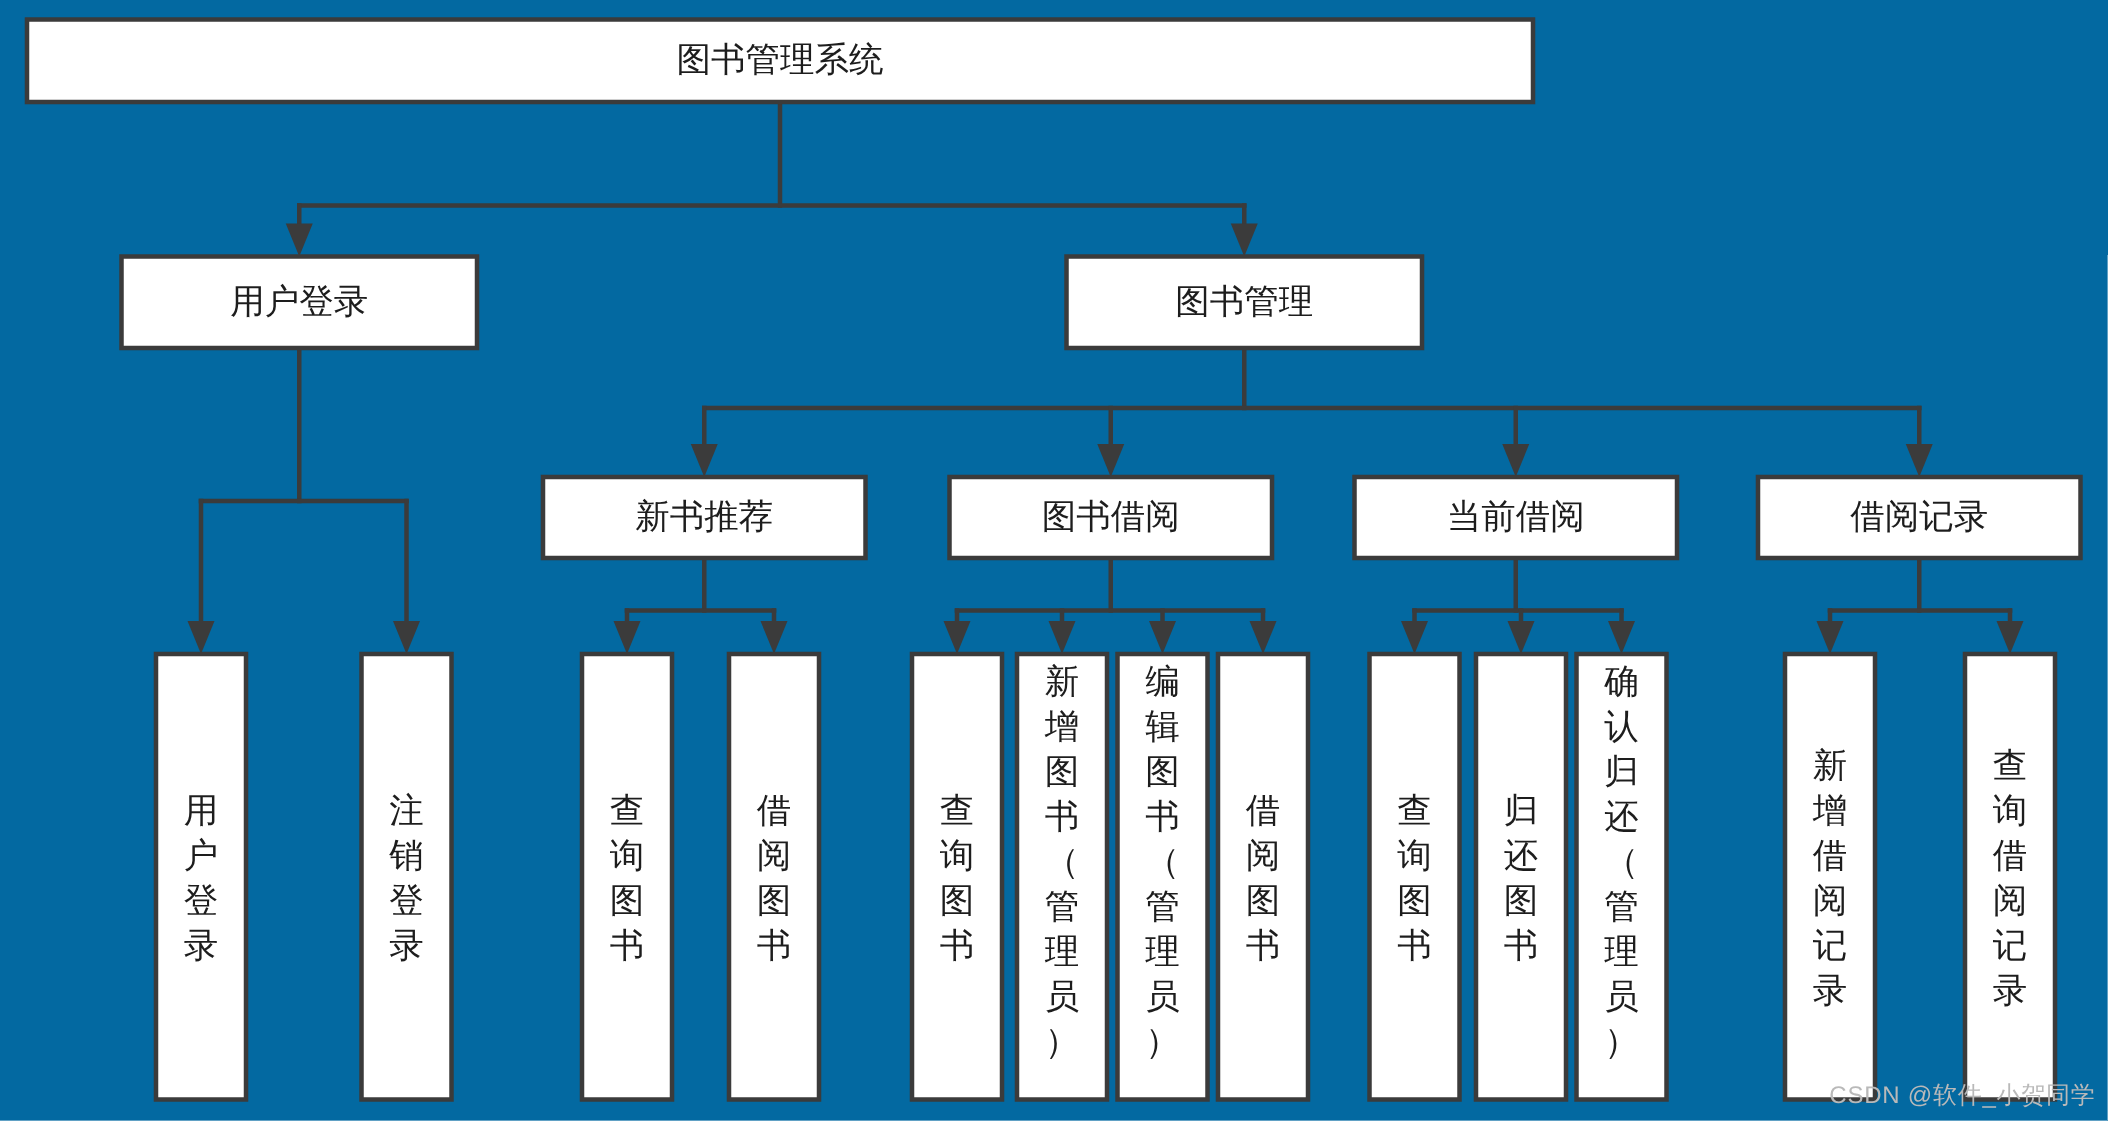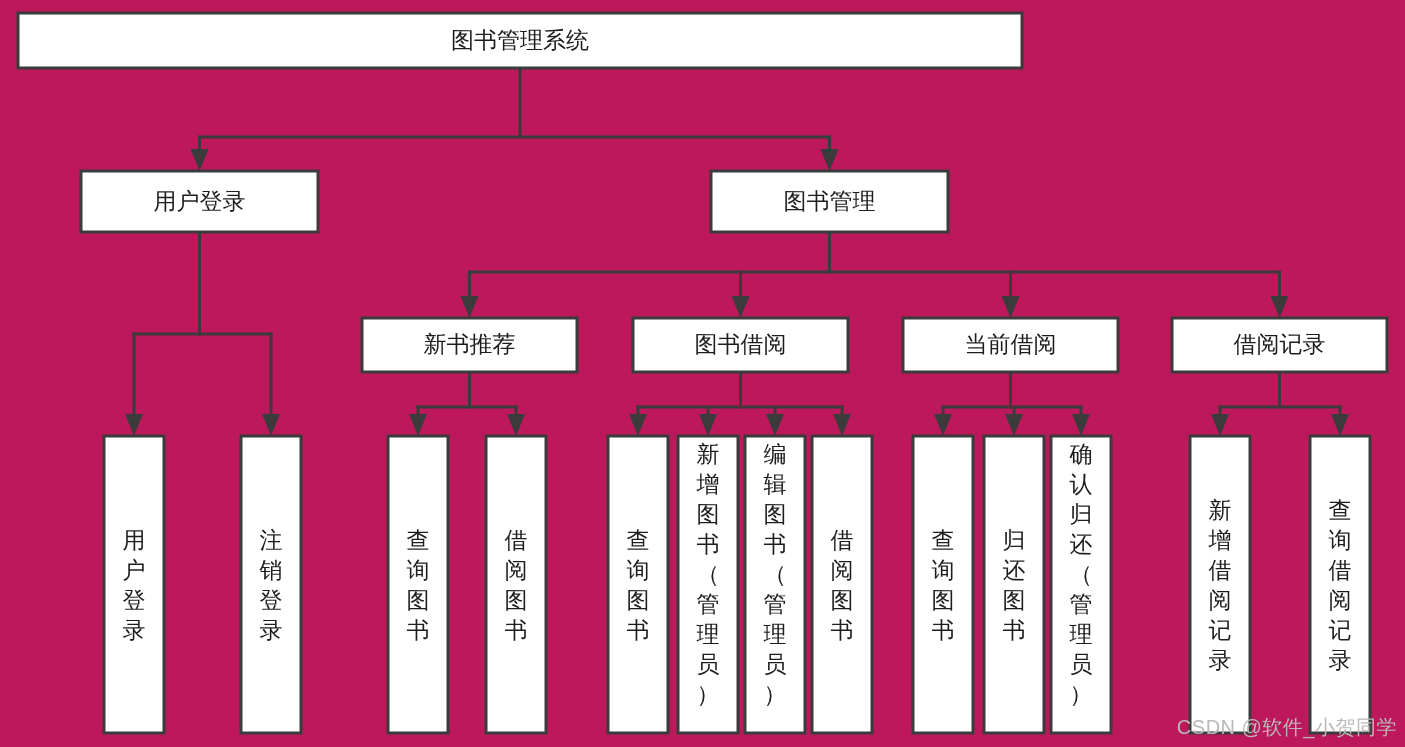--- a/index.html
+++ b/index.html
@@ -10,21 +10,21 @@
   body {
     width: 1405px;
     height: 747px;
     font-family: "Liberation Sans", "DejaVu Sans", sans-serif;
     overflow: hidden;
   }
   #diagram-root {
     position: relative;
     width: 1405px;
     height: 747px;
-    background: #be185d;
+    background: #0369a1;
   }
   svg.flow {
     position: absolute;
     top: 0;
     left: 0;
     width: 1405px;
     height: 747px;
   }
   .node-box {
     fill: #ffffff;
@@ -51,21 +51,21 @@
     font-family: "Liberation Sans", "DejaVu Sans", sans-serif;
     font-size: 23px;
     fill: #1d1d1d;
     text-anchor: middle;
   }
   .watermark {
     position: absolute;
     right: 8px;
     bottom: 6px;
     font-family: "Liberation Sans", "DejaVu Sans", sans-serif;
-    font-size: 20px;
+    font-size: 16px;
     color: #b9b9b9;
     letter-spacing: 0.5px;
     white-space: nowrap;
     pointer-events: none;
   }
 </style>
 </head>
 <body>
 
 <div id="diagram-root">

